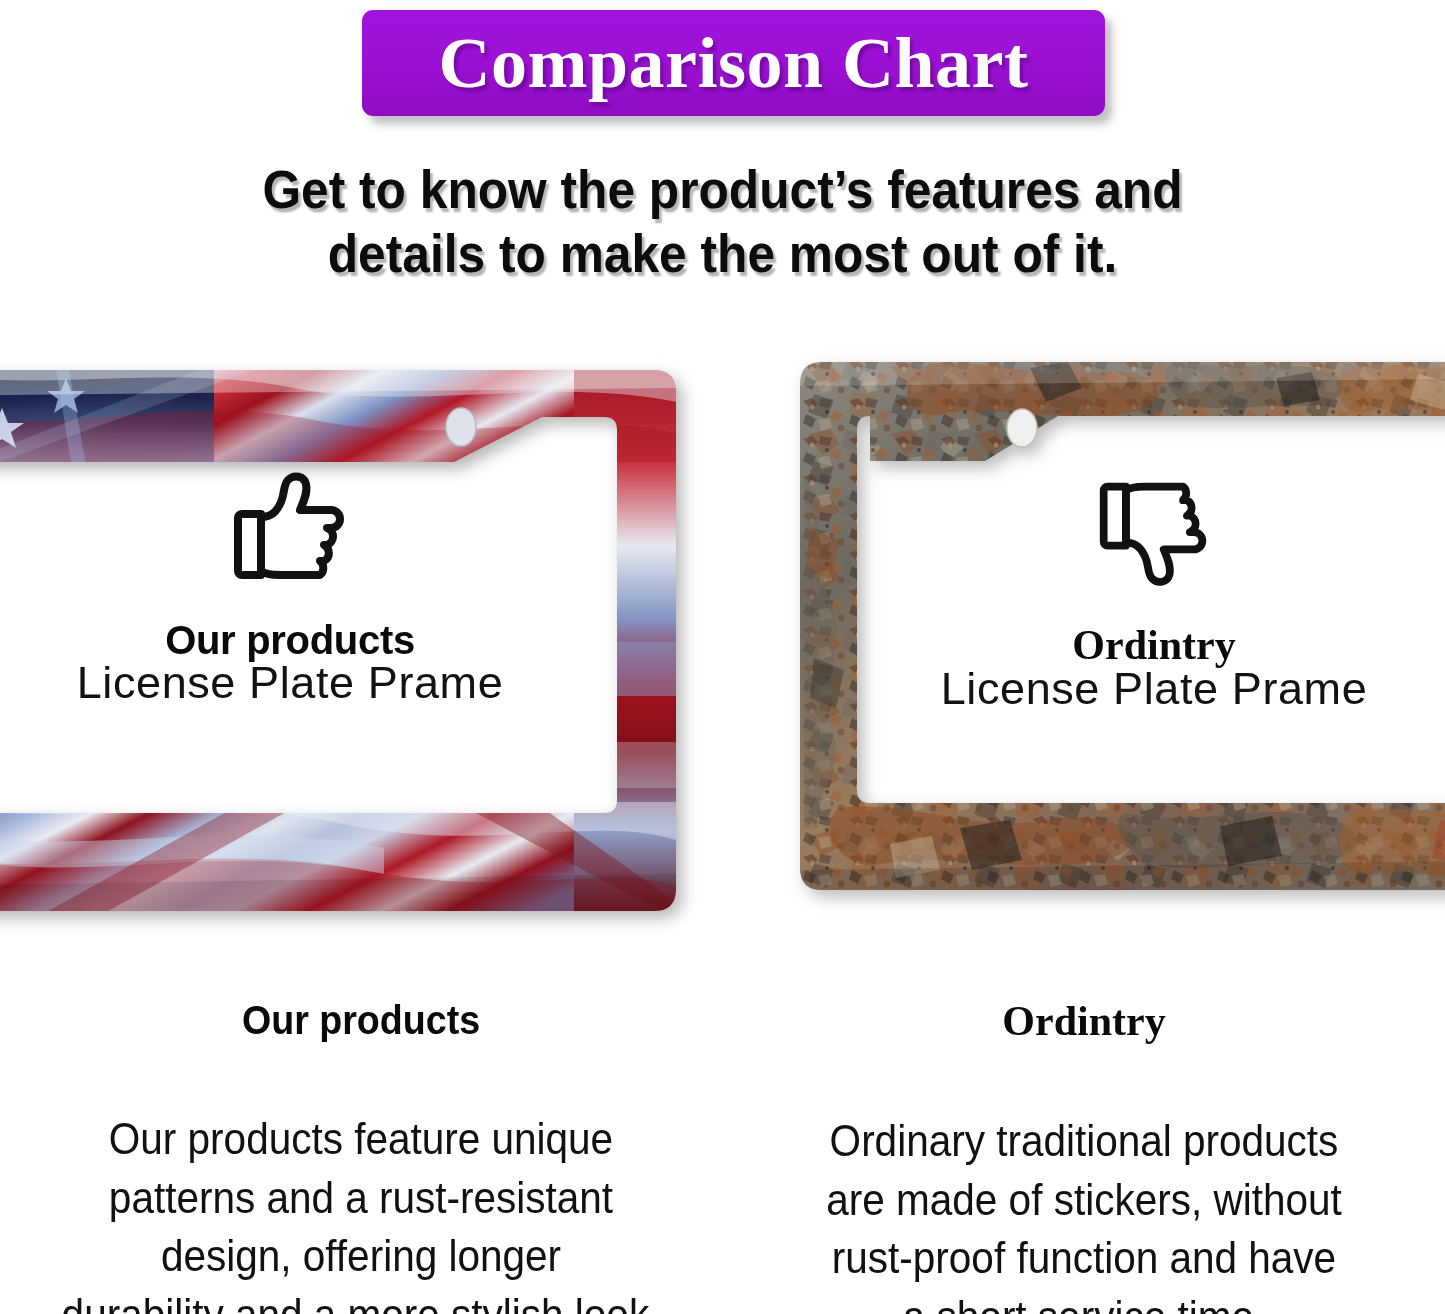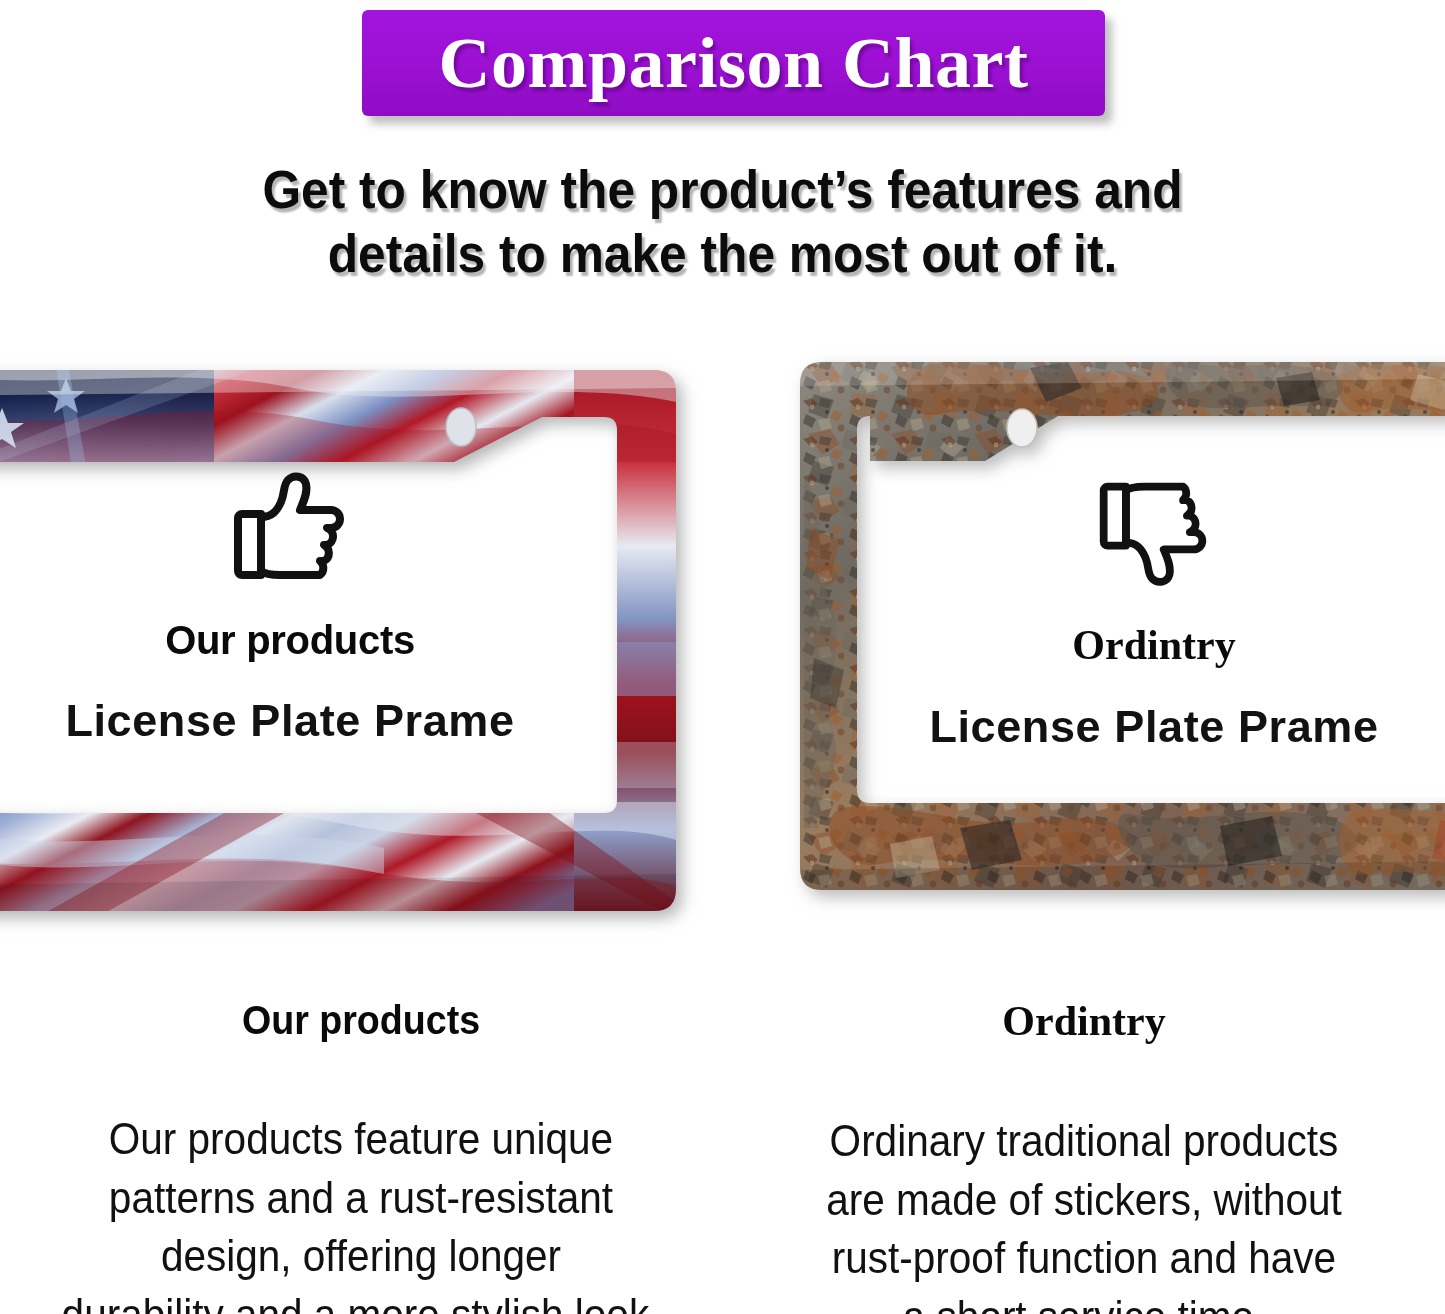--- a/index.html
+++ b/index.html
@@ -17,21 +17,21 @@
   }
 
   
   #title-banner {
     position: absolute;
     left: 362px;
     top: 10px;
     width: 743px;
     height: 106px;
     background: linear-gradient(180deg, #a214dd 0%, #9b10d2 55%, #8f0cc4 100%);
-    border-radius: 6px;
+    border-radius: 11px;
     box-shadow: 7px 8px 9px rgba(140,140,140,0.55);
     display: flex;
     align-items: center;
     justify-content: center;
   }
   #title-text {
     font-family: "Liberation Serif", "DejaVu Serif", serif;
     font-weight: bold;
     font-size: 72px;
     line-height: 1;
@@ -104,25 +104,24 @@
   }
   .brand-heading-serif {
     font-family: "Liberation Serif", "DejaVu Serif", serif;
     font-weight: bold;
     font-size: 42px;
     color: #0a0a0a;
     line-height: 1;
   }
   .product-sub {
     font-family: "Liberation Sans", sans-serif;
-    font-weight: 700;
+    font-weight: 400;
     font-size: 45px;
     color: #121212;
     line-height: 1;
-    margin-top: 38px;
     letter-spacing: 0.6px;
     white-space: nowrap;
   }
 
   
   .col {
     position: absolute;
     top: 1000px;
     width: 722px;
     text-align: center;

